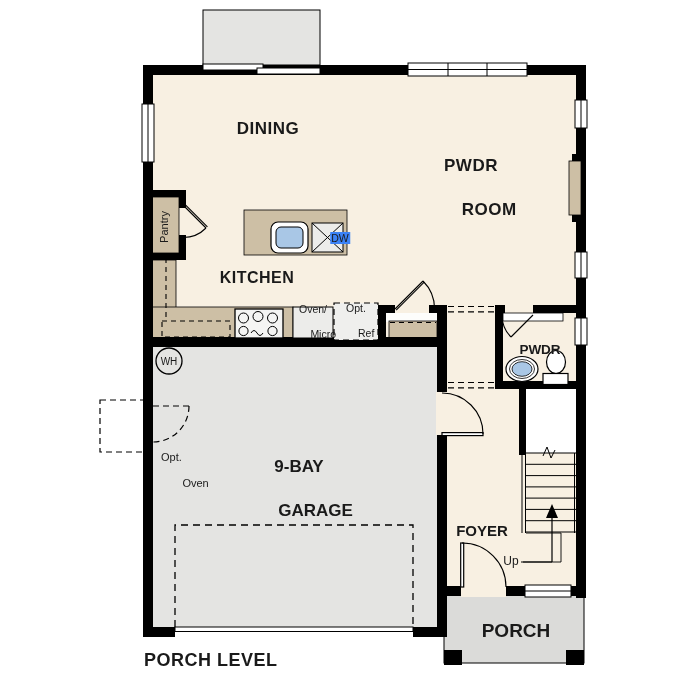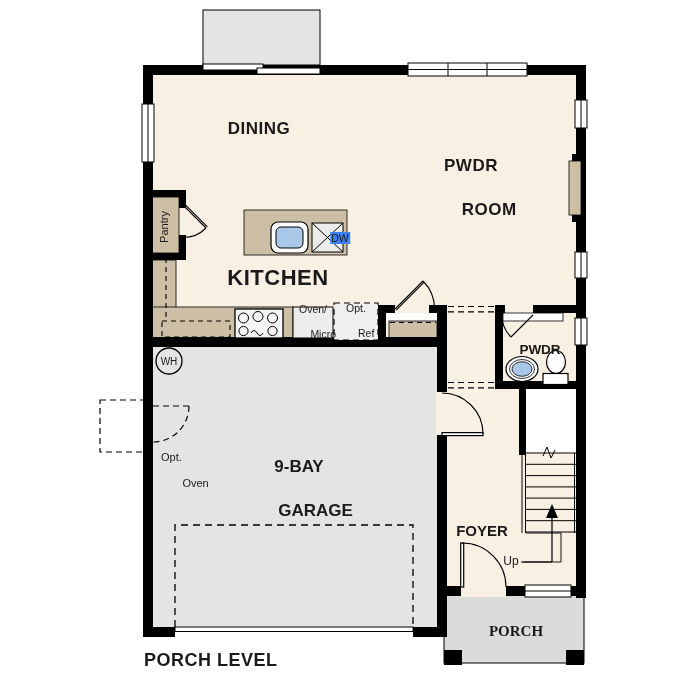--- a/index.html
+++ b/index.html
@@ -185,32 +185,32 @@
     <path d="M521,562 H552 M552,562 V518" fill="none" stroke="#000" stroke-width="1.2"></path>
     <polygon points="552,504 546,518 558,518" fill="#000"></polygon>
   </g>
 
   <g>
     <rect class="w" x="444" y="650" width="18" height="15"></rect>
     <rect class="w" x="566" y="650" width="18" height="15"></rect>
   </g>
 </svg>
 
-  <div class="lbl" style="left:259px;top:129px;font-size:17px;letter-spacing:.5px;">DINING</div>
+  <div class="lbl" style="left:268px;top:129px;font-size:17px;letter-spacing:.5px;">DINING</div>
 
   <div class="lbl" style="left:471px;top:188px;font-size:17px;line-height:22px;letter-spacing:.5px;"><span>PWDR</span><br>
        <span>ROOM</span></div>
 
-  <div class="lbl" style="left:257px;top:278px;font-size:22px;letter-spacing:.5px;margin-left:21px;">KITCHEN</div>
+  <div class="lbl" style="left:257px;top:278px;font-size:16px;letter-spacing:.5px;">KITCHEN</div>
 
   <div class="lbl" style="left:540px;top:349px;font-size:13.5px;">PWDR</div>
 
   <div class="lbl" style="left:482px;top:530px;font-size:15px;">FOYER</div>
 
-  <div class="lbl" style="left:516px;top:631px;font-size:15px;font-family:Liberation Serif, serif;">PORCH</div>
+  <div class="lbl" style="left:516px;top:631px;font-size:19px;">PORCH</div>
 
   <div class="lbl" style="left:299px;top:489px;font-size:17px;line-height:22px;"><span>9-BAY</span><br>
        <span>GARAGE</span></div>
 
   <div class="ann" style="left:164px;top:227px;font-size:11px;transform:translate(-50%,-50%) rotate(-90deg);">Pantry</div>
 
   <div class="lbl noxf" style="left:144px;top:650px;font-size:18px;letter-spacing:.5px;transform:none;">PORCH LEVEL</div>
 
   <div class="ann" style="left:511px;top:561px;font-size:12px;">Up</div>
 

